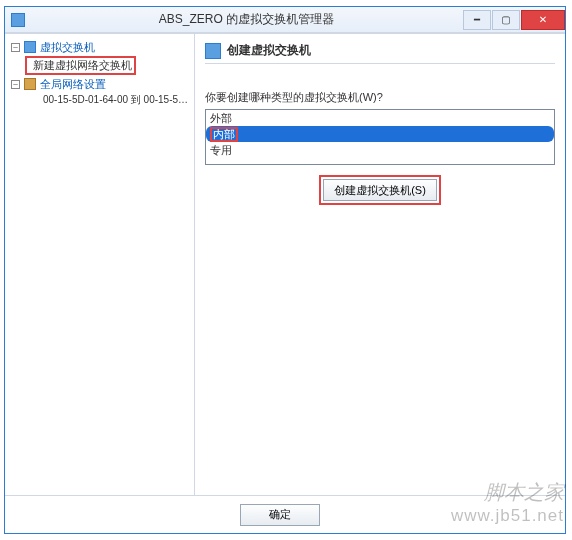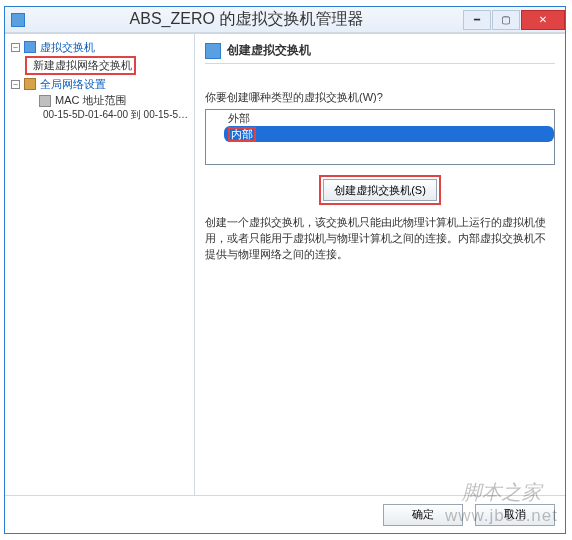--- a/index.html
+++ b/index.html
@@ -1,20 +1,20 @@
 <!DOCTYPE html>
 <html><head>
 <meta charset="utf-8">
 <style>
 * { box-sizing: border-box; margin: 0; padding: 0; font-family: "Microsoft YaHei", SimSun, sans-serif; font-size: 11px; }
 body { width: 572px; height: 540px; background: #fff; position: relative; overflow: hidden; }
 .window { width: 562px; height: 528px; margin: 6px 0 0 4px; border: 1px solid #2b7cd3; background: #fff; display: flex; flex-direction: column; }
 .titlebar { height: 26px; background: linear-gradient(#f3f7fc,#e6eef9); display: flex; align-items: center; border-bottom: 1px solid #cfd8e3; }
 .titlebar .ticon { width: 14px; height: 14px; margin: 0 6px; background: #5aa0e0; border: 1px solid #2b7cd3; }
-.titlebar .title { flex: 1; text-align: center; color: #333; font-size: 16px; }
+.titlebar .title { flex: 1; text-align: center; color: #333; font-size: 12px; }
 .titlebar .winbtns { display: flex; }
 .titlebar .btn { width: 28px; height: 20px; margin-left: 1px; background: #e6eef9; border: 1px solid #b8c8dc; display: flex; align-items: center; justify-content: center; color: #333; font-size: 10px; }
 .titlebar .btn.close { background: #e04343; border-color: #b82c2c; color: #fff; width: 44px; }
 .content { flex: 1; display: flex; border-top: 1px solid #cfd8e3; }
 .left { width: 190px; border-right: 1px solid #cfd8e3; padding: 4px 2px; overflow: hidden; }
 .node { display: flex; align-items: center; height: 18px; padding-left: 4px; gap: 4px; color: #0a5fbd; cursor: pointer; }
 .node .exp { width: 9px; height: 9px; border: 1px solid #888; display: flex; align-items: center; justify-content: center; font-size: 8px; line-height: 1; color: #444; }
 .node .icon { width: 12px; height: 12px; background: #d6a24a; border: 1px solid #a8762a; }
 .node .icon.net { background: #5aa0e0; border-color: #2b7cd3; }
 .nodetext { color: #0a5fbd; font-family: Liberation Mono, monospace; }
@@ -23,30 +23,30 @@
 .hlred { border: 2px solid #e04343; padding: 0 2px; display: inline-flex; }
 .macline { font-size: 10px; color: #333; margin-left: 36px; white-space: nowrap; overflow: hidden; text-overflow: ellipsis; }
 .mactitle { display: flex; align-items: center; gap: 4px; color: #333; }
 .mactitle .icon2 { width: 12px; height: 12px; background: #bfbfbf; border: 1px solid #8a8a8a; }
 .right { flex: 1; padding: 8px 10px 0 10px; }
 .rhdr { display: flex; align-items: center; gap: 6px; border-bottom: 1px solid #cfd8e3; padding-bottom: 4px; }
 .rhdr .ricon { width: 16px; height: 16px; background: #5aa0e0; border: 1px solid #2b7cd3; }
 .rhdr .rtitle { font-weight: bold; color: #333; font-size: 12px; }
 .q { margin-top: 26px; color: #333; }
 .listbox { margin-top: 4px; border: 1px solid #7a8a9c; height: 56px; }
-.opt { height: 16px; padding: 0 4px; color: #333; display: flex; align-items: center; margin-left: 18px; }
+.opt { height: 16px; padding: 0 4px; color: #333; display: flex; align-items: center; }
 .opt.sel { background: #1e6fd8; color: #fff; border-radius: 6px; }
 .opt.sel .hlred2 { border: 2px solid #e04343; display: inline-block; line-height: 11px; padding: 0 1px; }
 .btnrow { margin-top: 10px; display: flex; justify-content: center; }
 .createbtn { border: 2px solid #e04343; padding: 2px; }
 .createbtn button { height: 22px; padding: 0 10px; background: linear-gradient(#fdfefe,#e7ecf1); border: 1px solid #9aa6b3; }
 .desc { margin-top: 10px; font-size: 11px; color: #333; line-height: 1.45; }
-.footer { height: 38px; border-top: 1px solid #cfd8e3; display: flex; align-items: center; justify-content: flex-end; padding-right: 10px; gap: 12px; }
+.footer { height: 38px; border-top: 1px solid #cfd8e3; display: flex; align-items: center; justify-content: center; padding-right: 10px; gap: 3px; }
 .footer button { width: 80px; height: 22px; background: linear-gradient(#fdfefe,#e7ecf1); border: 1px solid #9aa6b3; }
-.watermark { position: absolute; right: 14px; bottom: 14px; text-align: center; font-family: SimSun, serif; }
+.watermark { position: absolute; right: 8px; bottom: 14px; text-align: right; font-family: SimSun, serif; }
 .watermark .wm1 { font-size: 20px; color: rgba(0,0,0,0.25); font-style: italic; }
 .watermark .wm2 { font-size: 17px; color: rgba(0,0,0,0.25); letter-spacing: 1px; }
 </style>
 </head>
 <body>
 
 <div class="window">
   <div class="titlebar">
     <div class="ticon"></div>
     <div class="title">ABS_ZERO 的虚拟交换机管理器</div>
@@ -68,52 +68,49 @@
         <span class="hlred">
           <span class="icon net"></span>
           <span style="margin-left:4px;color:#333">新建虚拟网络交换机</span>
         </span>
       </div>
       <div class="node">
         <span class="exp">–</span>
         <span class="icon"></span>
         <span class="nodetext">全局网络设置</span>
       </div>
-      <div class="subnode2 mactitle">
-        <span class="icon2"></span>
-        <span>MAC 地址范围</span>
-      </div>
       <div class="macline">00-15-5D-01-64-00 到 00-15-5D-0...</div>
     </div>
 
     <div class="right">
       <div class="rhdr">
         <div class="ricon"></div>
         <div class="rtitle">创建虚拟交换机</div>
       </div>
       <div class="q">你要创建哪种类型的虚拟交换机(W)?</div>
       <div class="listbox">
         <div class="opt">
             <span>外部</span>
           </div>
         <div class="opt sel">
             <span class="hlred2">内部</span>
           </div>
+        <div class="opt">
+            <span>专用</span>
+          </div>
       </div>
       <div class="btnrow">
         <div class="createbtn">
           <button>创建虚拟交换机(S)</button>
         </div>
       </div>
-      <div class="desc">创建一个虚拟交换机，该交换机只能由此物理计算机上运行的虚拟机使用，或者只能用于虚拟机与物理计算机之间的连接。内部虚拟交换机不提供与物理网络之间的连接。</div>
     </div>
   </div>
 
   <div class="footer">
     <button>确定</button>
-    <button>取消</button>
   </div>
 </div>
 
 <div class="watermark">
   <div class="wm1">脚本之家</div>
   <div class="wm2">www.jb51.net</div>
 </div>
 
 </body></html>

